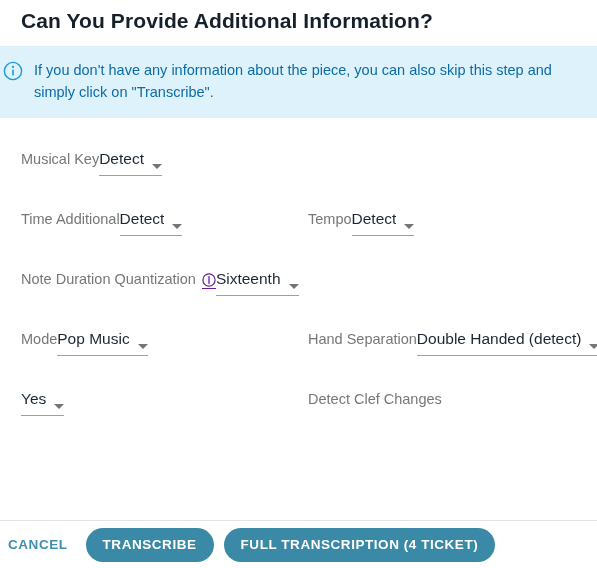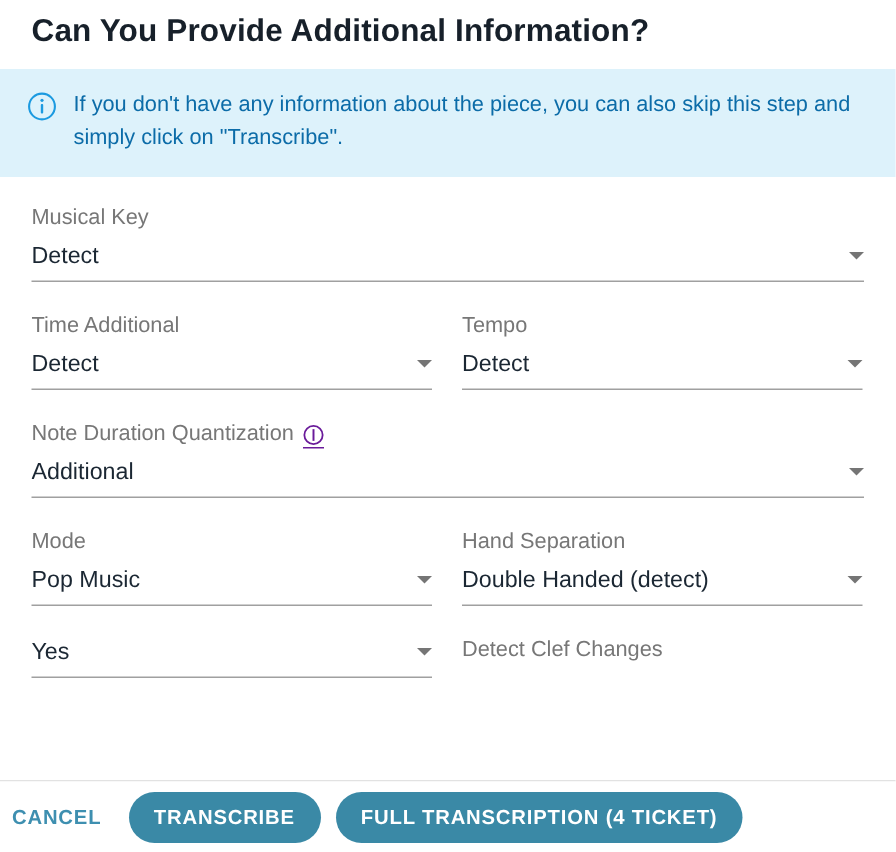--- a/index.html
+++ b/index.html
@@ -39,21 +39,21 @@
     letter-spacing: 0.1px;
     line-height: 26px;
     margin: 0;
     position: relative;
     top: -2px;
   }
 
   
   .info-banner {
     background: #ddf2fb;
-    padding: 13px 20px 15px 18px;
+    padding: 13px 20px 15px 3px;
     display: flex;
     align-items: flex-start;
     gap: 11px;
     flex: 0 0 auto;
   }
   .info-icon {
     flex: 0 0 auto;
     width: 20px;
     height: 20px;
     margin-top: 2px;
@@ -73,22 +73,23 @@
     overflow: hidden;
   }
   .field-row {
     display: flex;
     gap: 20px;
     margin-bottom: 20px;
   }
   .field-row:last-child { margin-bottom: 0; }
   .field {
     display: flex;
-    flex-direction: column;
-    position: relative;
+    flex-direction: row;
+    position: relative;
+    margin-top: 12px;
   }
   .field.full { width: 100%; }
   .field.half { width: 267px; flex: 0 0 267px; }
 
   .field-label {
     font-size: 14.5px;
     color: #777777;
     line-height: 19px;
     margin-bottom: 5px;
     display: flex;
@@ -106,21 +107,21 @@
     top: 1px;
     cursor: pointer;
   }
   .help-icon svg { display: block; }
 
   .select-control {
     position: relative;
     border-bottom: 1px solid #a0a0a0;
     padding-bottom: 5px;
     display: flex;
-    align-items: center;
+    align-items: flex-end;
     cursor: pointer;
   }
   .select-value {
     font-size: 15.5px;
     color: #1b2733;
     line-height: 22px;
     flex: 1 1 auto;
     white-space: nowrap;
     overflow: hidden;
   }
@@ -235,21 +236,21 @@
         <div class="field-label">
           <span>Note Duration Quantization</span>
           <span class="help-icon">
             <svg width="14" height="14" viewBox="0 0 14 14">
               <circle cx="7" cy="7" r="6.1" fill="none" stroke="#6a1b9a" stroke-width="1.2"></circle>
               <rect x="6.35" y="3.1" width="1.3" height="7.8" fill="#6a1b9a"></rect>
             </svg>
           </span>
         </div>
         <div class="select-control">
-          <span class="select-value">Additional</span>
+          <span class="select-value">Sixteenth</span>
           <span class="caret"></span>
         </div>
       </div>
     </div>
 
     <div class="field-row">
       <div class="field half">
         <div class="field-label">
           <span>Mode</span>
         </div>

